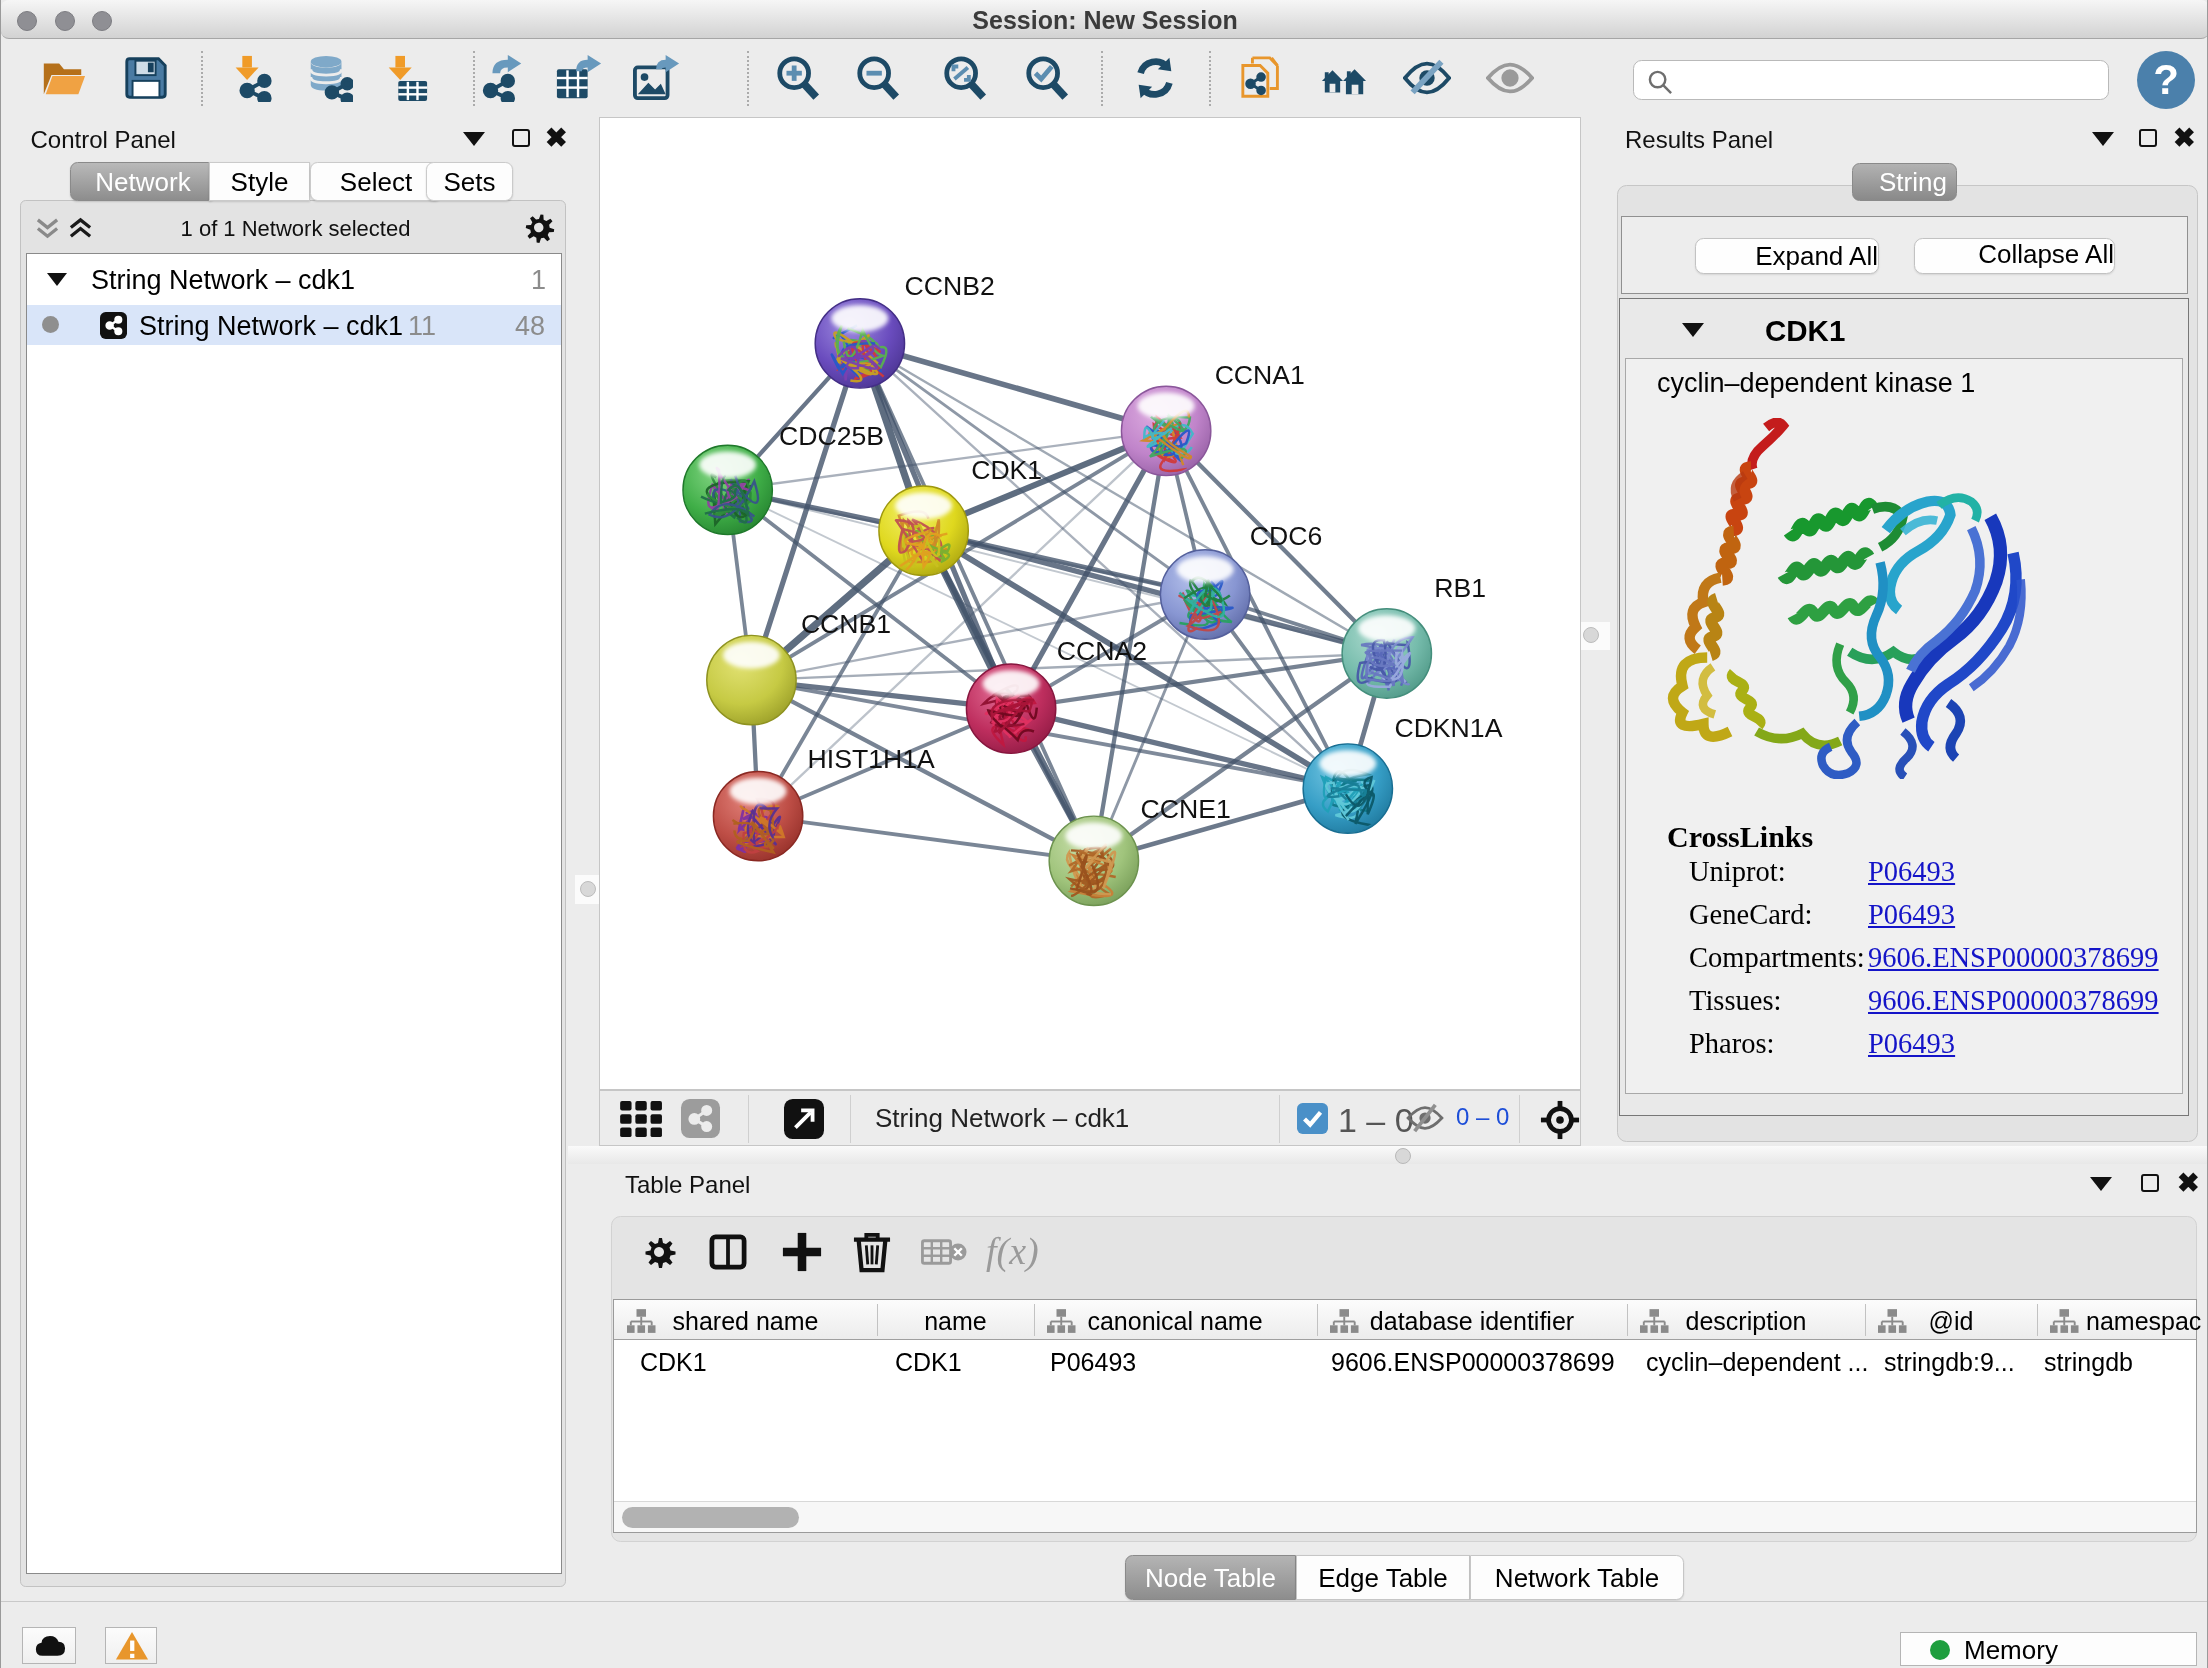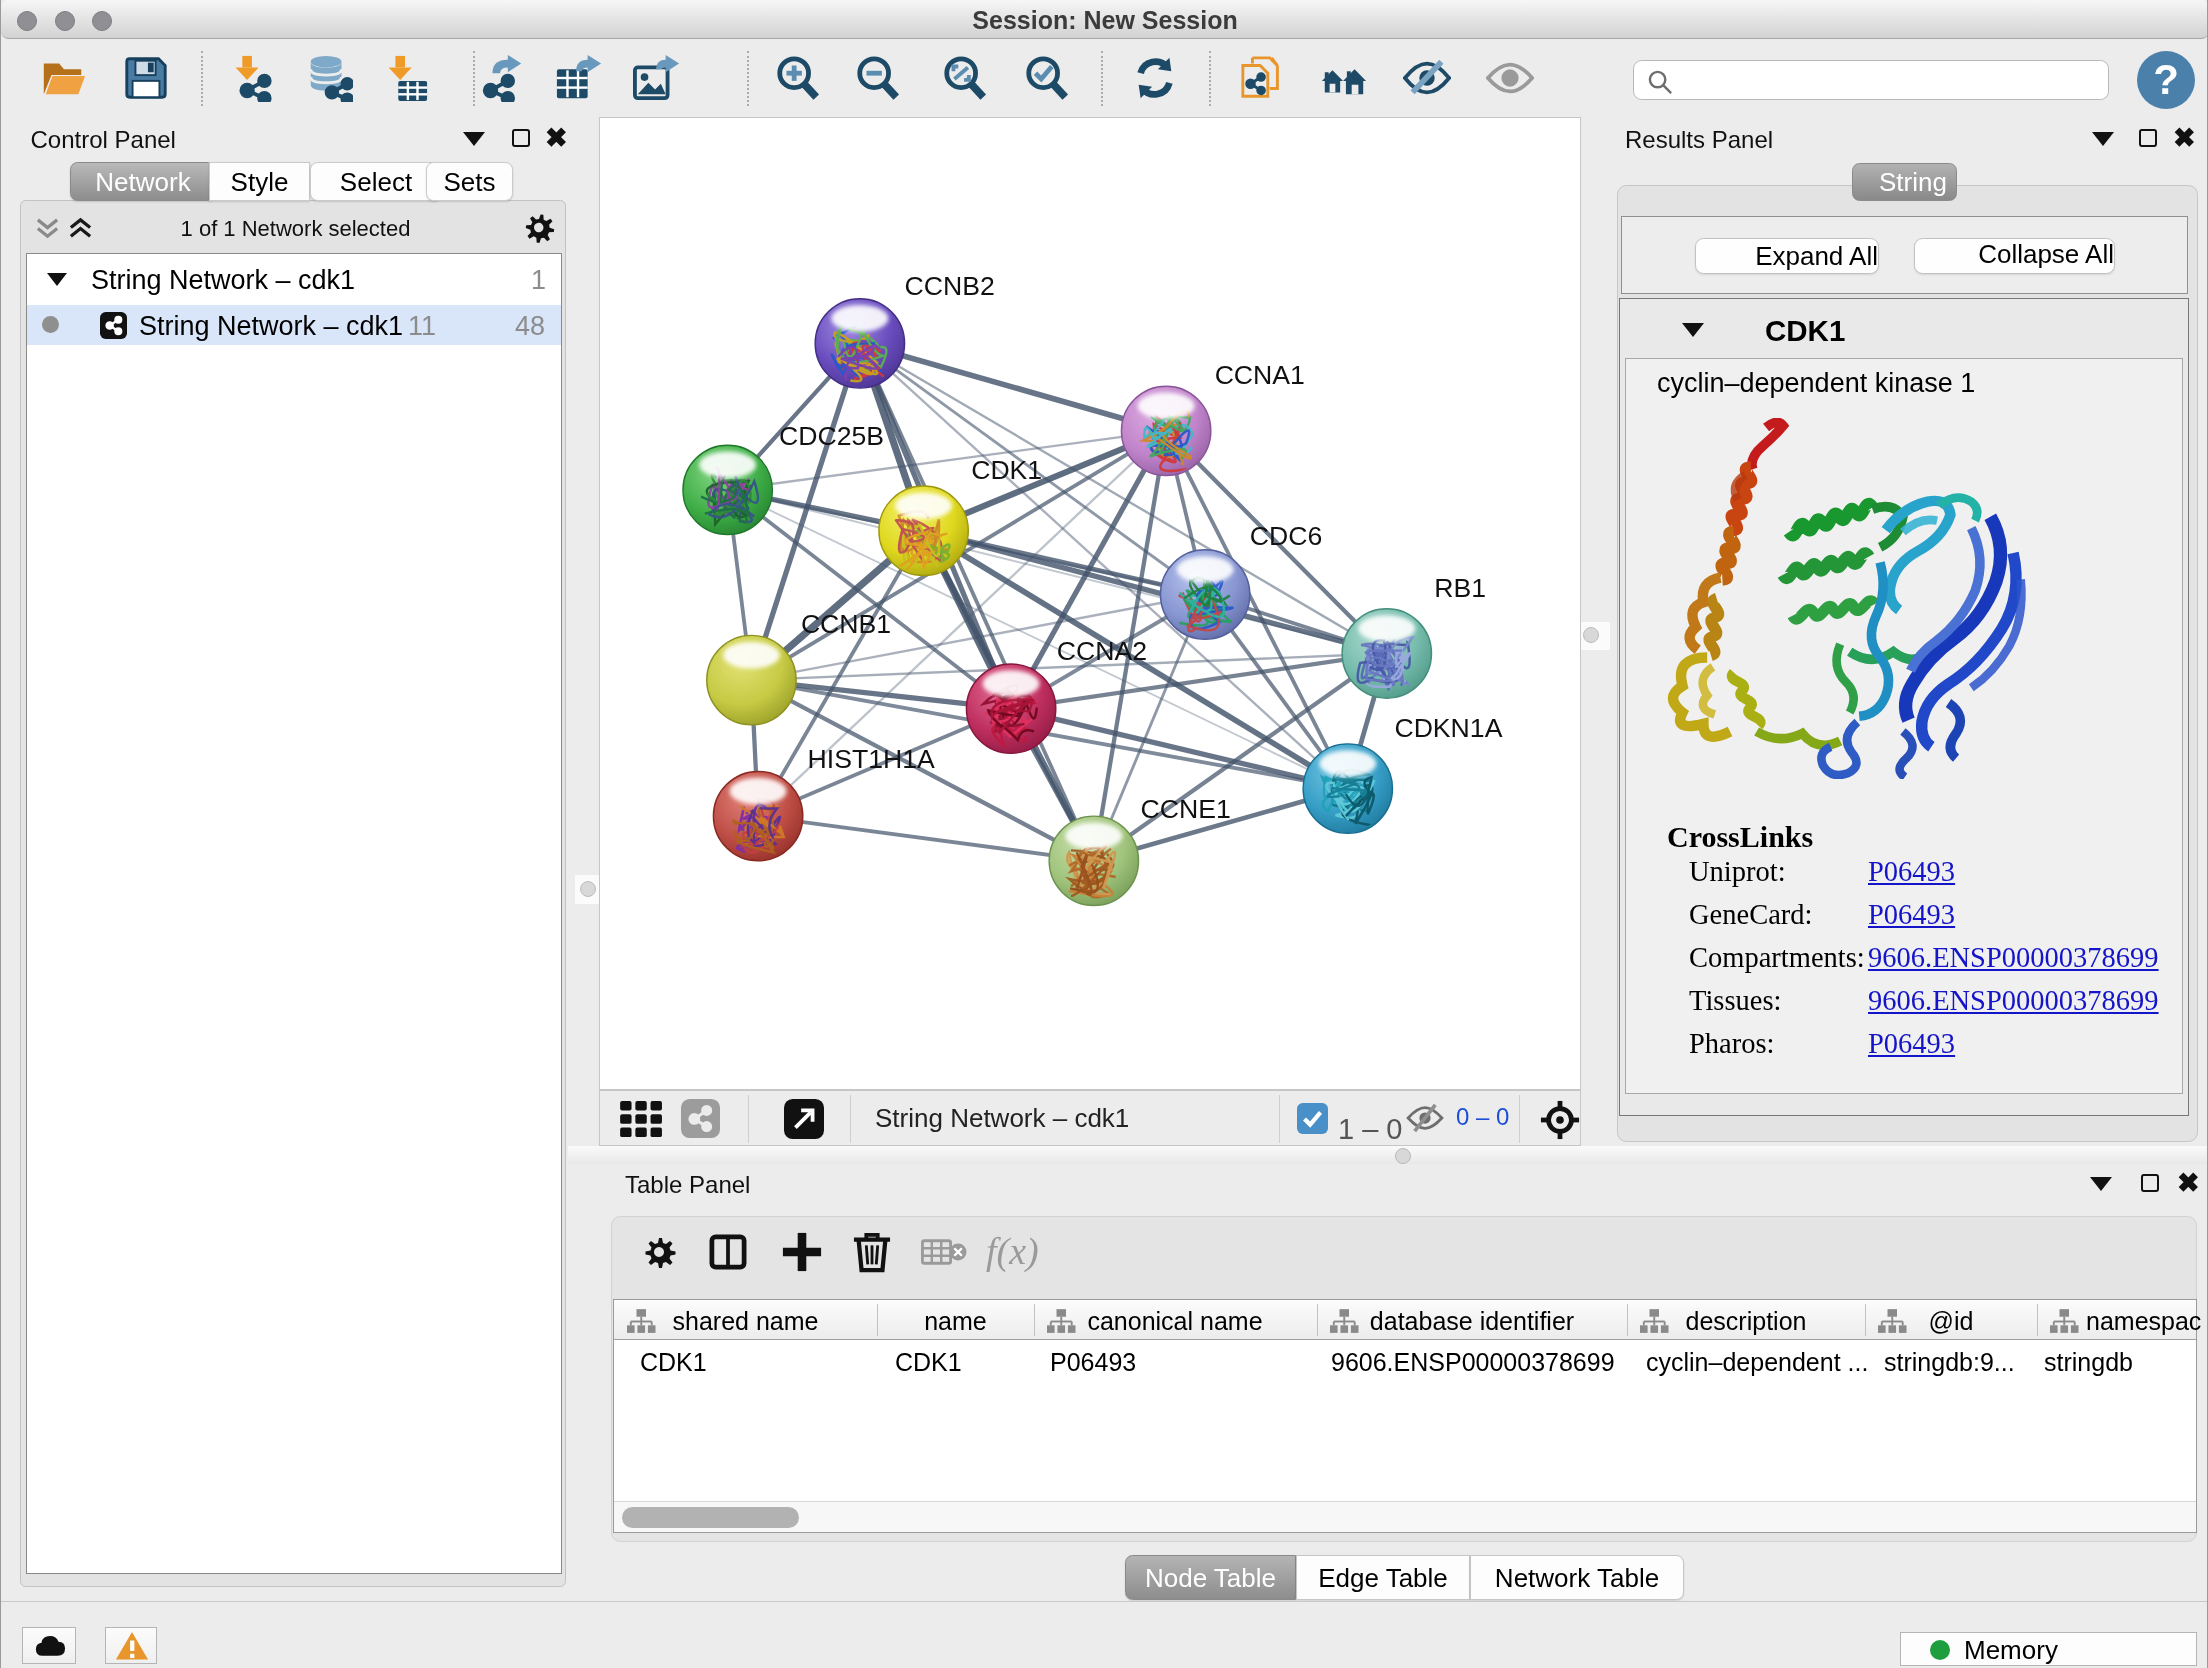--- a/index.html
+++ b/index.html
@@ -635,21 +635,21 @@
       </svg>
  </div>
  <div class="abs" style="left:250px;top:3.8px;height:48px;border-left:1.4px solid #cfcfcf;"></div>
  <div class="abs" style="left:275px;top:12.4px;font-size:26px;color:#222;">String Network – cdk1</div>
  <div class="abs" style="left:679px;top:3.8px;height:48px;border-left:1.4px solid #cfcfcf;"></div>
  <div class="abs" style="left:697px;top:12.4px;width:31px;height:31px;background:#4a90c8;border-radius:5.7px;">
    <svg width="31" height="31" viewBox="0 0 33 33">
         <path d="M8 17 L14 23 L25 10" stroke="#fff" stroke-width="4.5" fill="none"></path>
       </svg>
  </div>
- <div class="abs" style="left:738px;top:22px;font-size:29px;color:#555;">1 – 0</div>
+ <div class="abs" style="left:738px;top:10px;font-size:34px;color:#555;">1 – 0</div>
  <svg class="abs" style="left:804px;top:12.4px;" width="42" height="30" viewBox="0 0 44 32">
    <path d="M4 16 Q14 5 22 5 Q30 5 40 16 Q30 27 22 27 Q14 27 4 16 Z" fill="none" stroke="#6e6e6e" stroke-width="3"></path>
    <circle cx="22" cy="16" r="6" fill="#6e6e6e"></circle>
    <line x1="33" y1="2" x2="11" y2="30" stroke="#8f8f8f" stroke-width="4"></line>
  </svg>
  <div class="abs" style="left:856px;top:12.4px;font-size:24px;color:#1d4ed8;">0 – 0</div>
  <div class="abs" style="left:919px;top:3.8px;height:48px;border-left:1.4px solid #cfcfcf;"></div>
  <svg class="abs" style="left:940px;top:8.6px;" width="40" height="40" viewBox="0 0 42 42">
    <circle cx="21" cy="21" r="12" fill="none" stroke="#111" stroke-width="5"></circle>
    <g stroke="#111" stroke-width="5">

